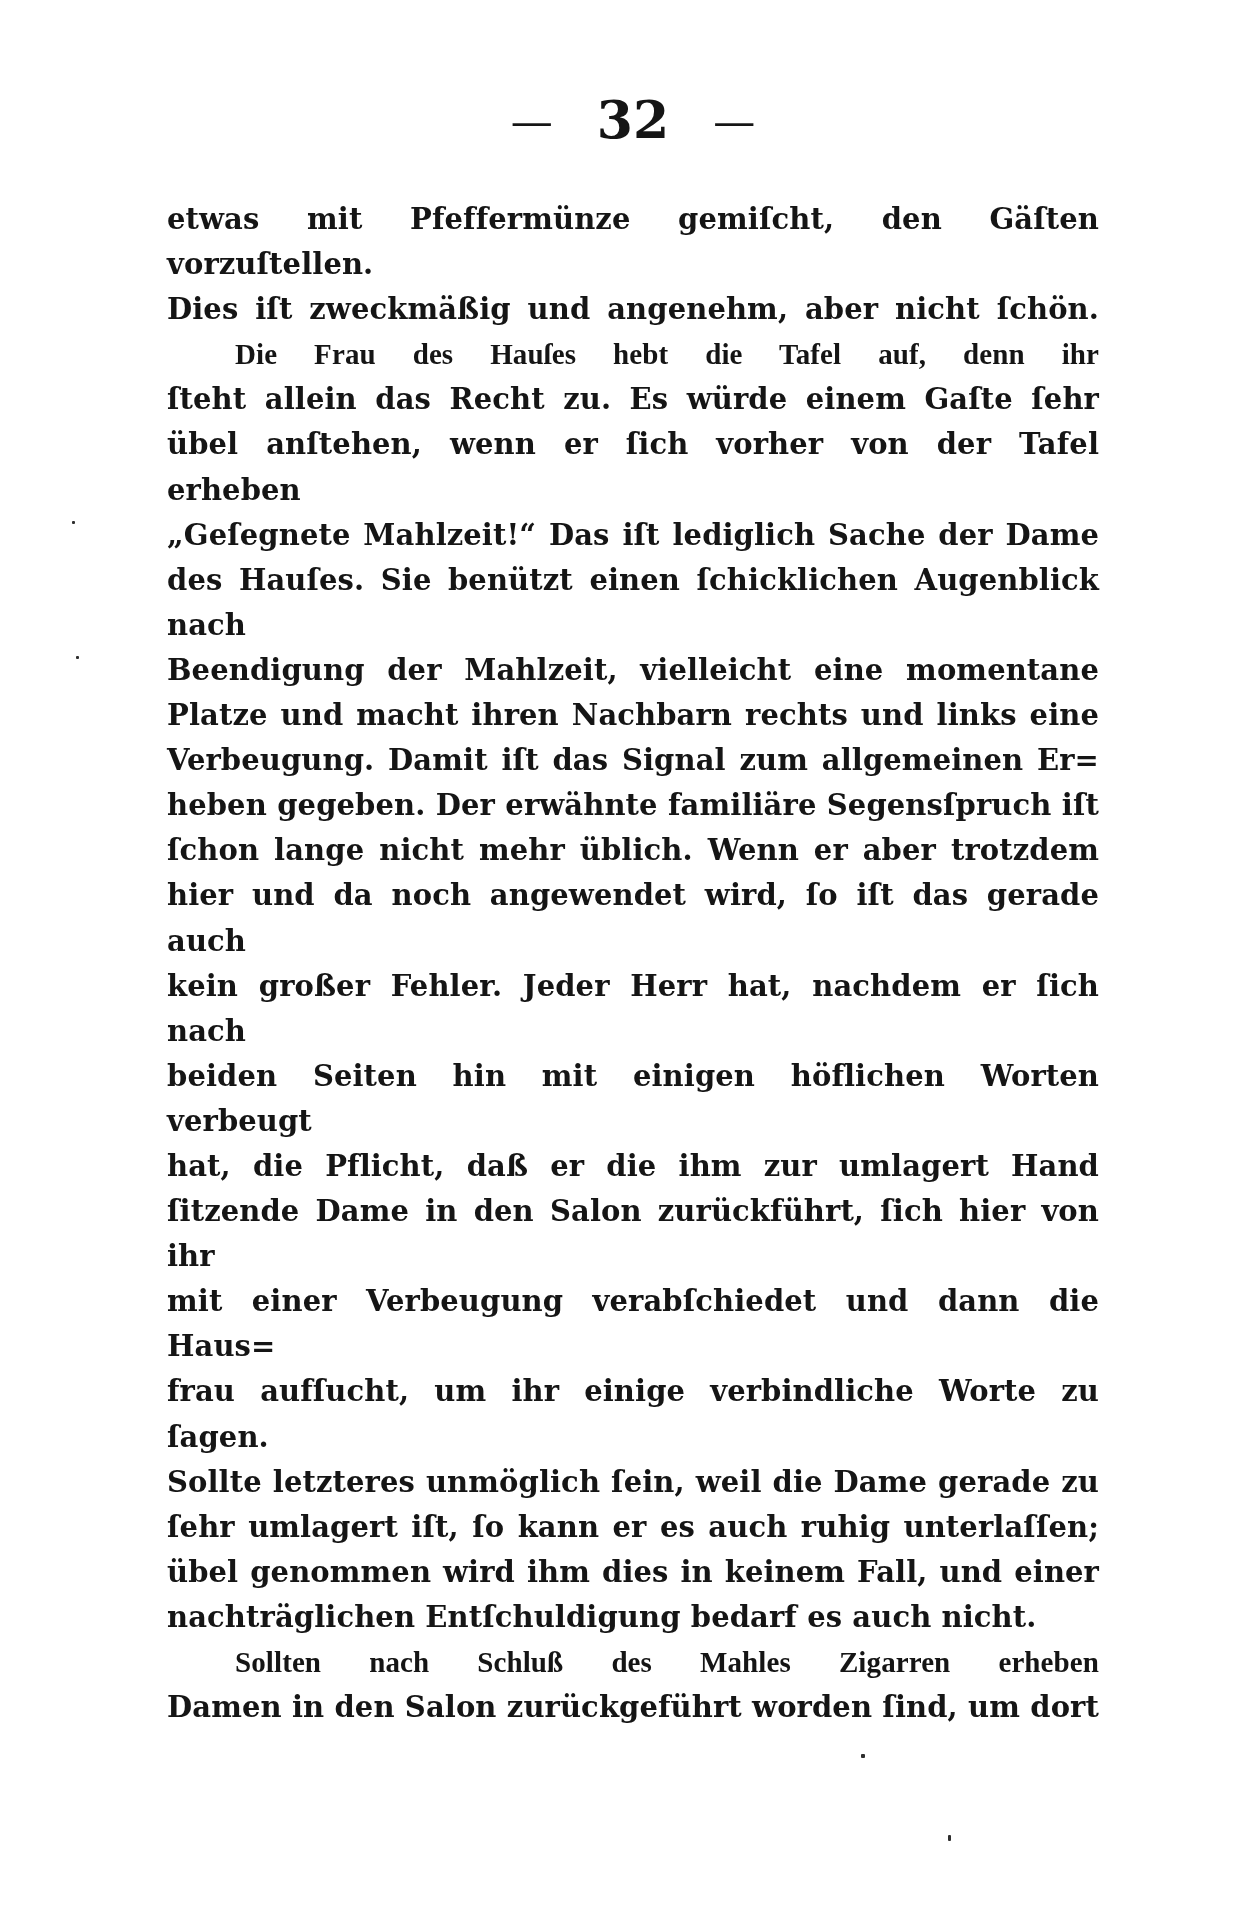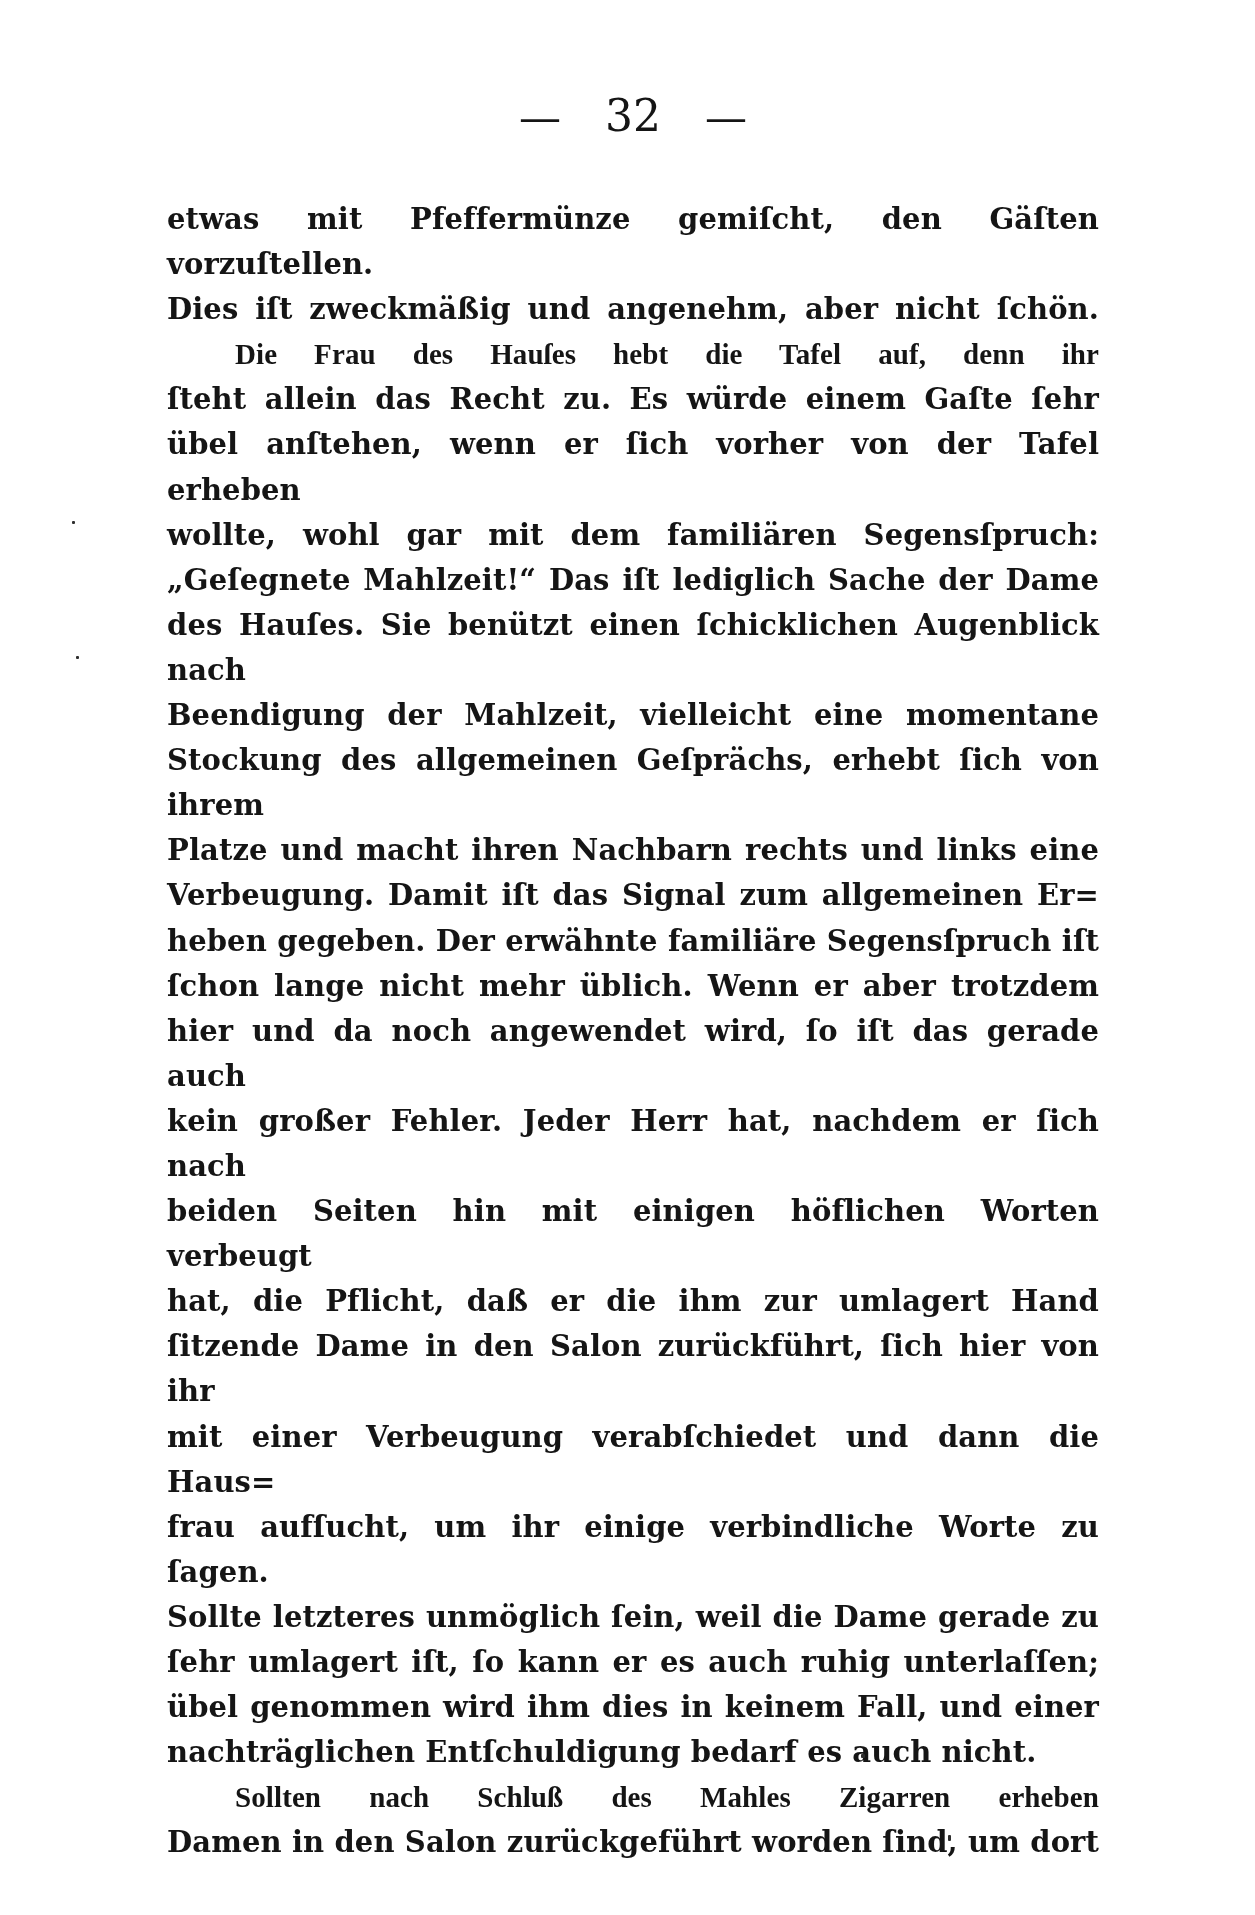--- a/index.html
+++ b/index.html
@@ -11,21 +11,21 @@
     color:var(--ink,#151515);
     font-family:"DejaVu Serif", serif;
     overflow:hidden;
   }
   .running-head{
     position:absolute;
     left:167px;top:94px;width:932px;
     display:flex;justify-content:center;align-items:center;gap:44px;
   }
   .running-head .folio{
-    font-size:44px;line-height:1;font-weight:normal;
+    font-size:52px;line-height:1;font-weight:bold;
   }
   .running-head .dash{
     font-size:42px;line-height:1;position:relative;top:2px;
   }
   .textblock{
     position:absolute;
     left:167px;top:197px;width:932px;
     font-size:29px;font-weight:bold;
     line-height:45.1px;
     letter-spacing:0.1px;
@@ -61,25 +61,23 @@
     <span class="dash">—</span>
   </header>
 
   <main class="textblock">
 
   <div class="line">etwas mit Pfeffermünze gemiſcht, den Gäſten vorzuſtellen.</div>
       <div class="line">Dies iſt zweckmäßig und angenehm, aber nicht ſchön.</div>
       <div class="line indent">Die Frau des Hauſes hebt die Tafel auf, denn ihr</div>
       <div class="line">ſteht allein das Recht zu.  Es würde einem Gaſte ſehr</div>
       <div class="line">übel anſtehen, wenn er ſich vorher von der Tafel erheben</div>
-      <div class="line">wollte, wohl gar mit dem familiären Segensſpruch:</div>
       <div class="line">„Geſegnete Mahlzeit!“  Das iſt lediglich Sache der Dame</div>
       <div class="line">des Hauſes. Sie benützt einen ſchicklichen Augenblick nach</div>
       <div class="line">Beendigung der Mahlzeit, vielleicht eine momentane</div>
-      <div class="line">Stockung des allgemeinen Geſprächs, erhebt ſich von ihrem</div>
       <div class="line">Platze und macht ihren Nachbarn rechts und links eine</div>
       <div class="line">Verbeugung.  Damit iſt das Signal zum allgemeinen Er=</div>
       <div class="line">heben gegeben.  Der erwähnte familiäre Segensſpruch iſt</div>
       <div class="line">ſchon lange nicht mehr üblich.  Wenn er aber trotzdem</div>
       <div class="line">hier und da noch angewendet wird, ſo iſt das gerade auch</div>
       <div class="line">kein großer Fehler.  Jeder Herr hat, nachdem er ſich nach</div>
       <div class="line">beiden Seiten hin mit einigen höflichen Worten verbeugt</div>
       <div class="line">hat, die Pflicht, daß er die ihm zur umlagert Hand</div>
       <div class="line">ſitzende Dame in den Salon zurückführt, ſich hier von ihr</div>
       <div class="line">mit einer Verbeugung verabſchiedet und dann die Haus=</div>

